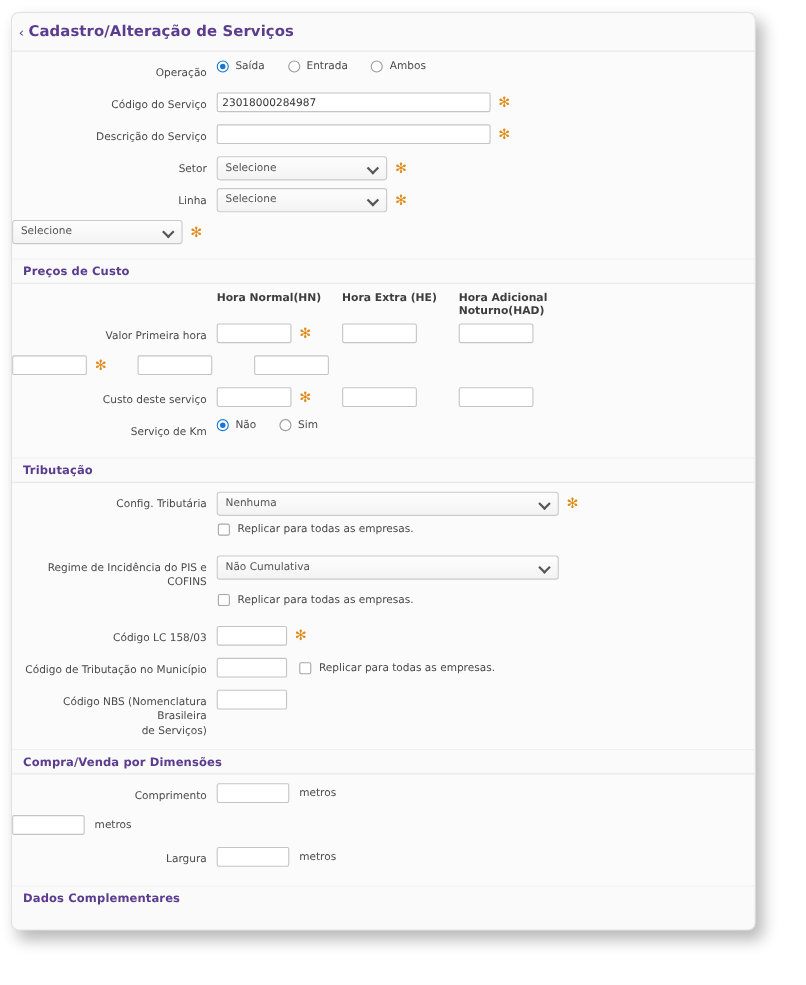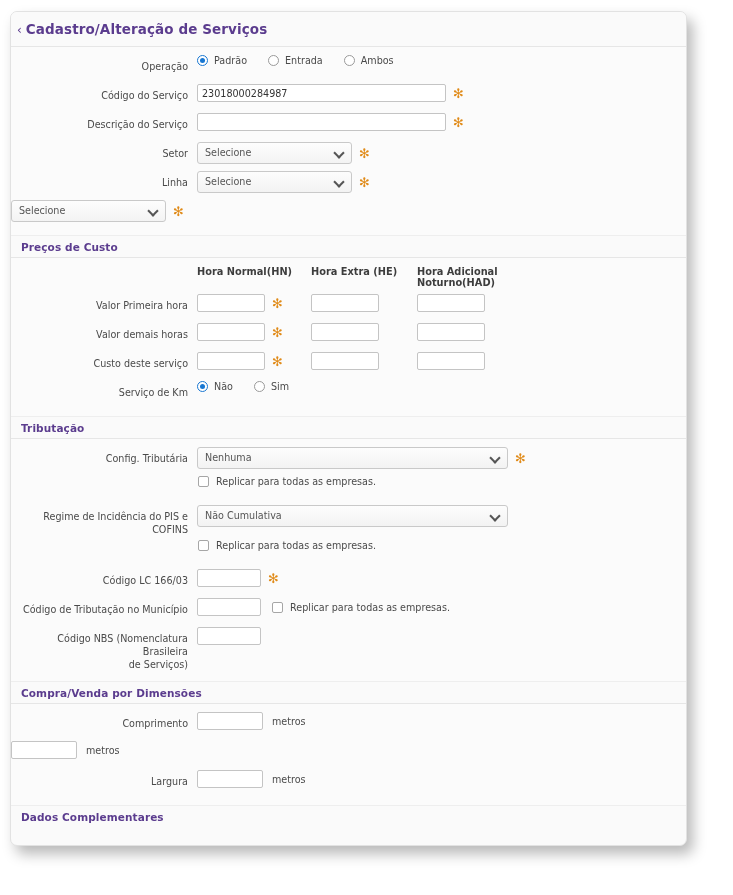--- a/index.html
+++ b/index.html
@@ -236,21 +236,21 @@
   </div>
 
   <div class="panel first">
 
     <div class="row">
       <div class="lbl">Operação</div>
       <div class="ctl">
         <div class="radio-group">
           <label class="radio-item">
             <span class="radio on"></span>
-            <span class="radio-lbl">Padrão</span>
+            <span class="radio-lbl">Saída</span>
           </label>
           <label class="radio-item">
             <span class="radio"></span>
             <span class="radio-lbl">Entrada</span>
           </label>
           <label class="radio-item">
             <span class="radio"></span>
             <span class="radio-lbl">Ambos</span>
           </label>
         </div>
@@ -326,21 +326,20 @@
       </div>
       <div class="cost-cell2">
         <input type="text" class="tf w-cost" value="" style="">
       </div>
       <div class="cost-cell3">
         <input type="text" class="tf w-cost" value="" style="">
       </div>
     </div>
 
     <div class="row">
-      <div class="lbl">Valor demais horas</div>
       <div class="cost-cell">
         <input type="text" class="tf w-cost" value="" style="">
         <span class="req">✻</span>
       </div>
       <div class="cost-cell2">
         <input type="text" class="tf w-cost" value="" style="">
       </div>
       <div class="cost-cell3">
         <input type="text" class="tf w-cost" value="" style="">
       </div>
@@ -416,21 +415,21 @@
       <div class="lbl"></div>
       <div class="ctl pad-left-ctl">
         <label class="cb-item">
           <span class="cb"></span>
           <span class="cb-lbl">Replicar para todas as empresas.</span>
         </label>
       </div>
     </div>
 
     <div class="row">
-      <div class="lbl">Código LC 166/03</div>
+      <div class="lbl">Código LC 158/03</div>
       <div class="ctl">
         <input type="text" class="tf w-code" value="" style="">
         <span class="req">✻</span>
       </div>
     </div>
 
     <div class="row">
       <div class="lbl">Código de Tributação no Município</div>
       <div class="ctl">
         <input type="text" class="tf w-code" value="" style="">

